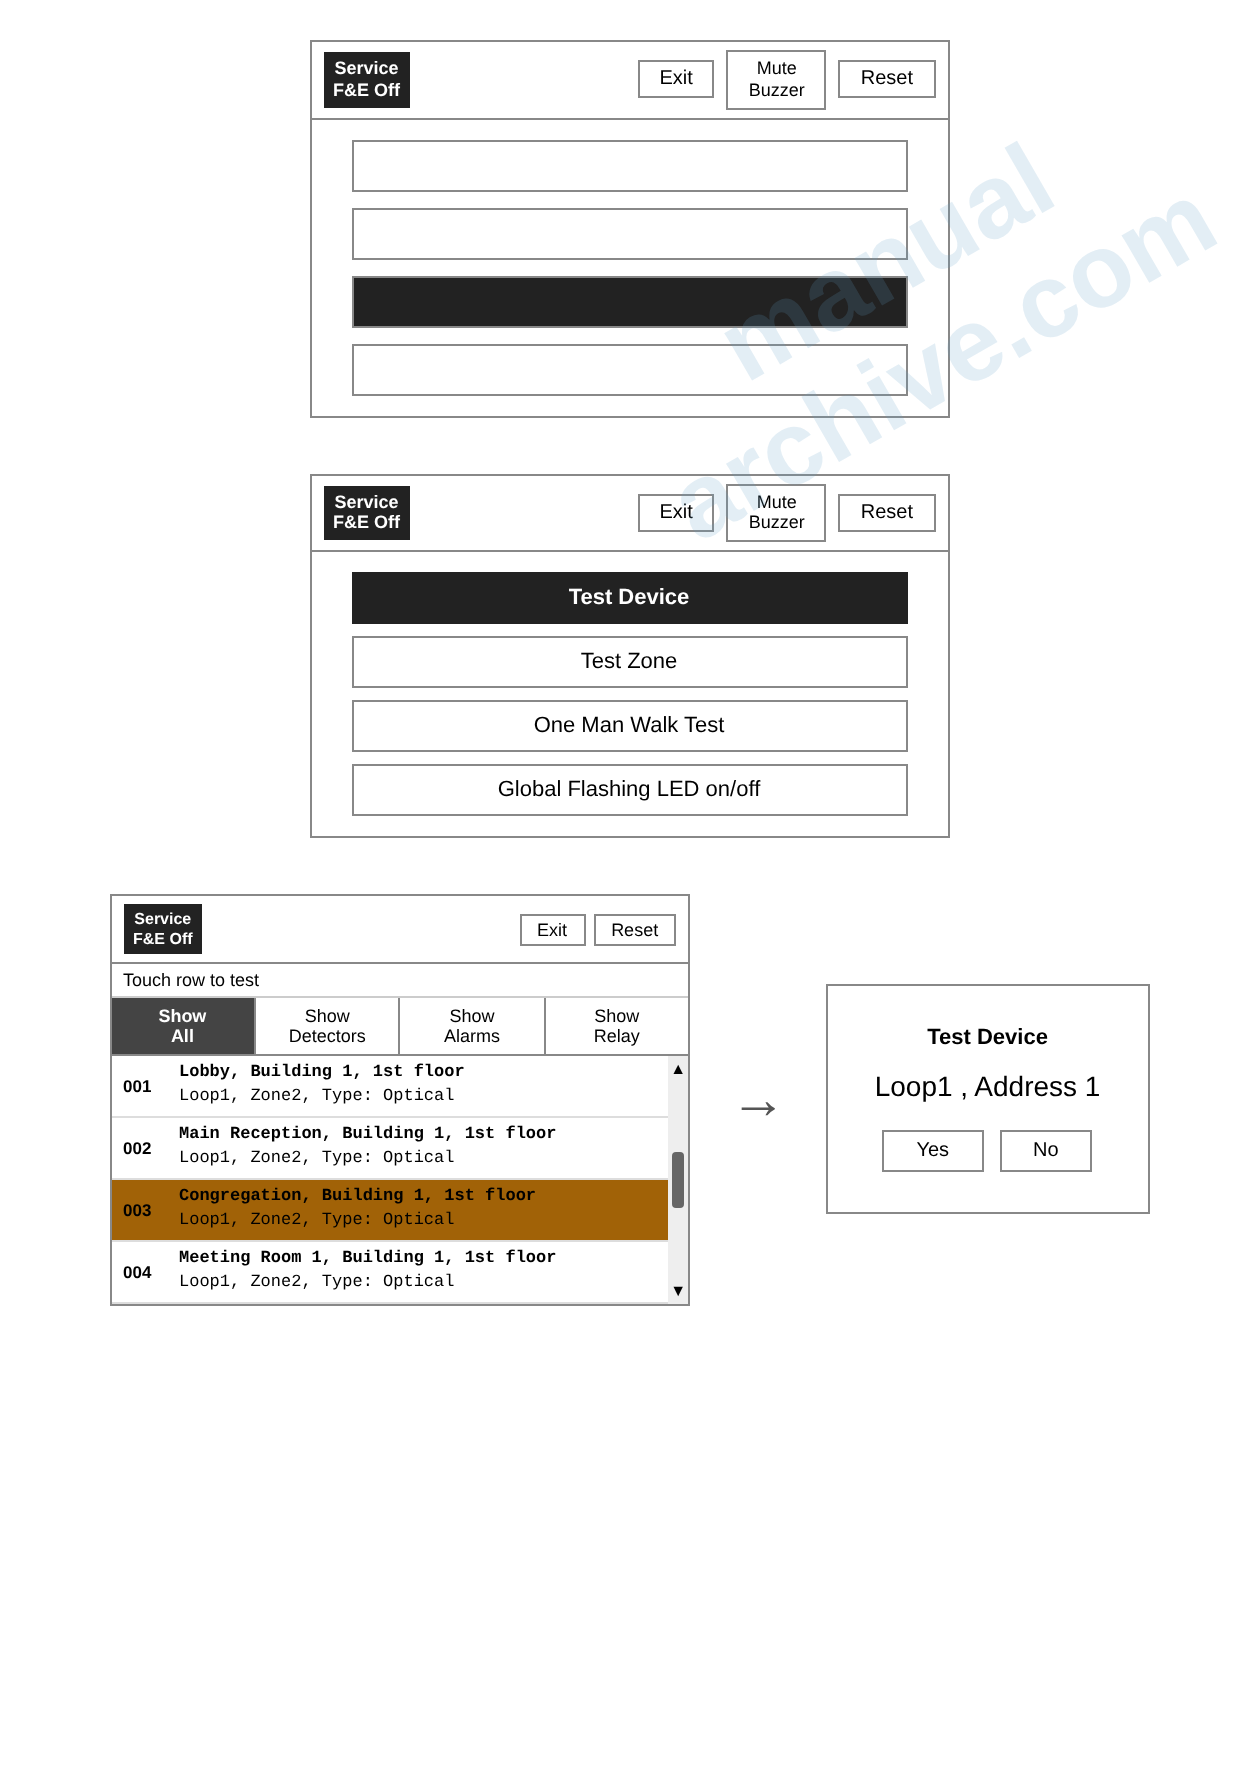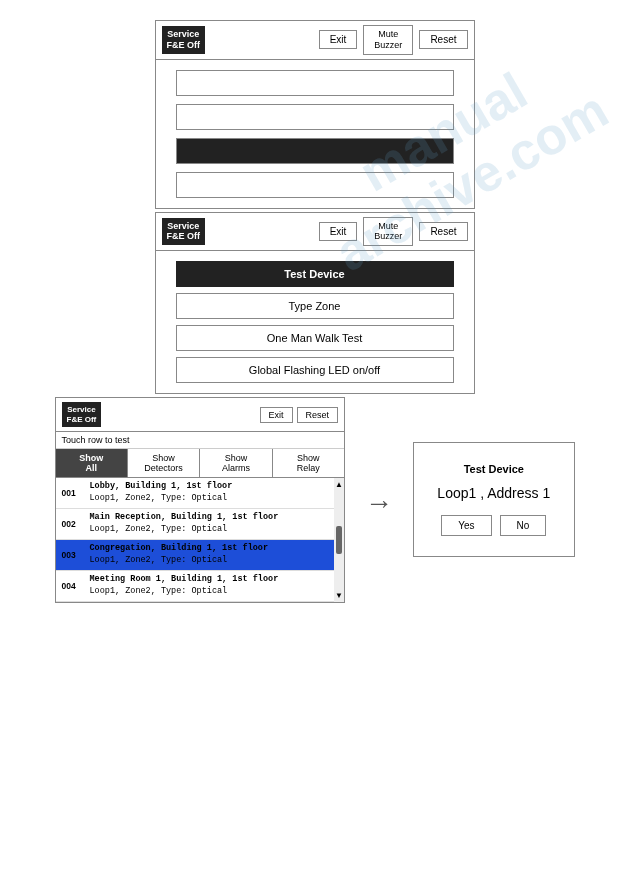--- a/index.html
+++ b/index.html
@@ -27,21 +27,21 @@
       z-index: 100;
       line-height: 1.1;
       text-align: center;
     }
 
     .main-container {
       display: flex;
       flex-direction: column;
       align-items: center;
       padding: 20px 0;
-      gap: 3px;
+      gap: 28px;
     }
 
     
     .panel {
       border: 1px solid #888;
       background: #fff;
       width: 320px;
     }
 
     
@@ -276,21 +276,21 @@
   <div class="panel">
     <div class="panel-header">
       <div class="service-badge">Service<br>F&amp;E Off</div>
       <div class="header-spacer"></div>
       <div class="header-btn">Exit</div>
       <div class="header-btn mute-btn">Mute<br>Buzzer</div>
       <div class="header-btn">Reset</div>
     </div>
     <div class="panel-body-2">
       <div class="menu-item-dark">Test Device</div>
-      <div class="menu-item-light">Type Zone</div>
+      <div class="menu-item-light">Test Zone</div>
       <div class="menu-item-light">One Man Walk Test</div>
       <div class="menu-item-light">Global Flashing LED on/off</div>
     </div>
   </div>
 
   <div class="arrow-section">
 
     <div class="panel-wide" style="position:relative;">
       <div class="panel-header-wide">
         <div class="service-badge" style="font-size:8px;">Service<br>F&amp;E Off</div>
@@ -313,21 +313,21 @@
             <div>Loop1, Zone2, Type: Optical</div>
           </div>
         </div>
         <div class="device-row" style="padding-right:14px;">
           <span class="device-num">002</span>
           <div class="device-info">
             <div class="name">Main Reception, Building 1, 1st floor</div>
             <div>Loop1, Zone2, Type: Optical</div>
           </div>
         </div>
-        <div class="device-row" style="padding-right:14px; background:#1d4ed8;">
+        <div class="device-row" style="padding-right:14px; background:#a16207;">
           <span class="device-num">003</span>
           <div class="device-info">
             <div class="name">Congregation, Building 1, 1st floor</div>
             <div>Loop1, Zone2, Type: Optical</div>
           </div>
         </div>
         <div class="device-row" style="">
           <span class="device-num">004</span>
           <div class="device-info">
             <div class="name">Meeting Room 1, Building 1, 1st floor</div>

